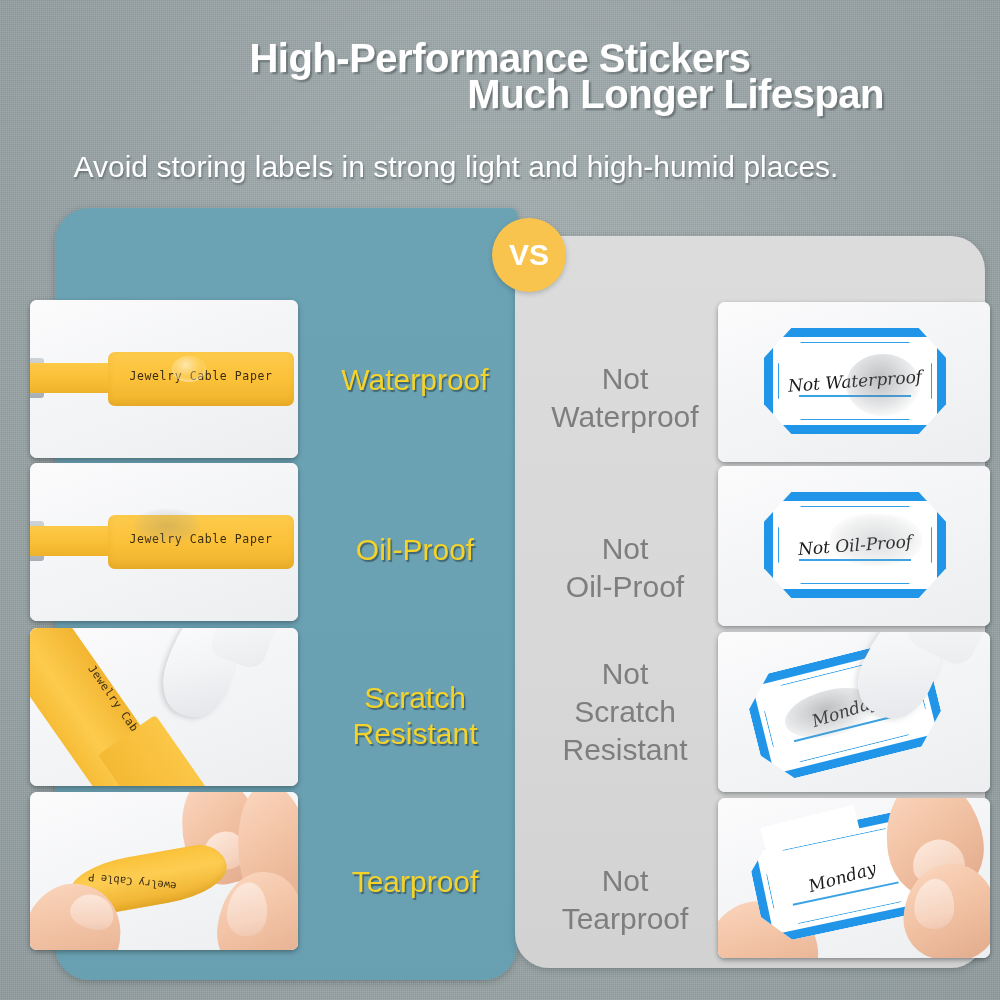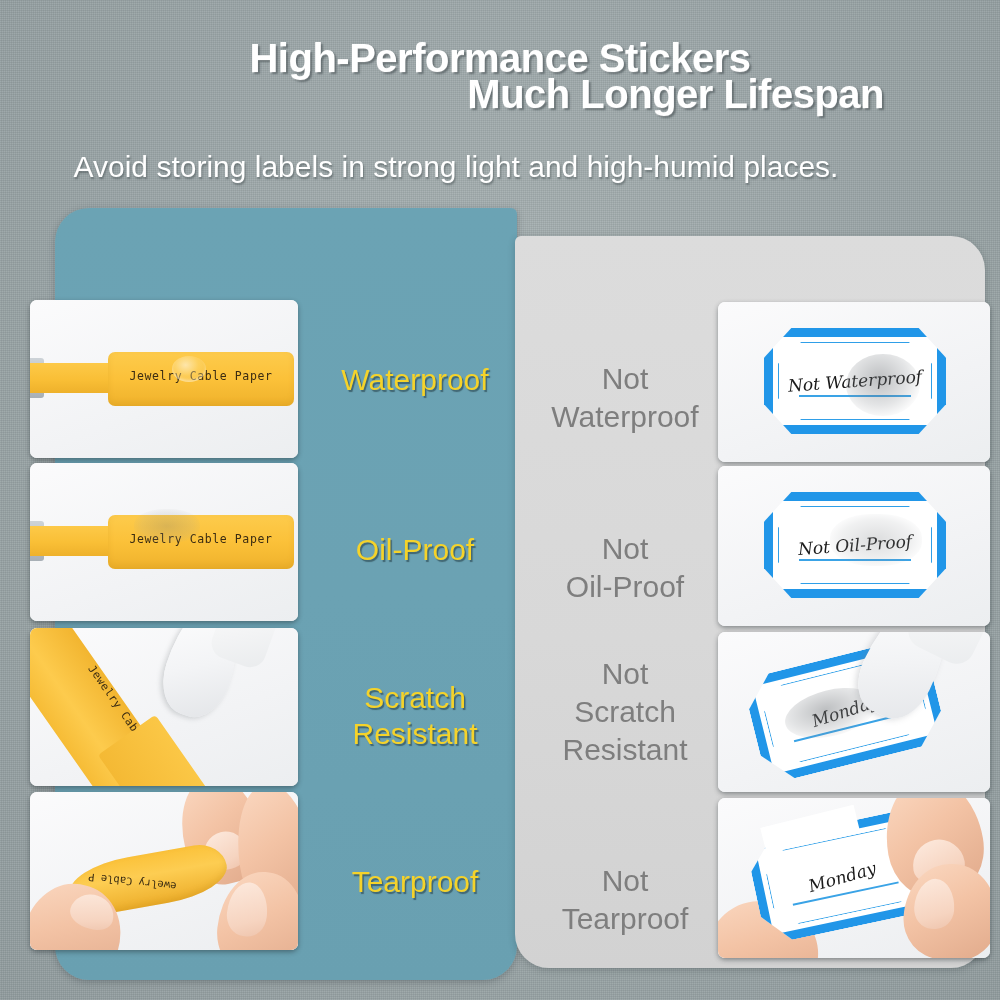--- a/index.html
+++ b/index.html
@@ -285,20 +285,23 @@
   <div class="header">
     <div class="title-line title-1">High-Performance Stickers</div>
     <div class="title-line title-2">Much Longer Lifespan</div>
     <div class="subtitle">Avoid storing labels in strong light and high-humid places.</div>
   </div>
 
   <div class="panel-left"></div>
   <div class="panel-right"></div>
 
 
+  <div class="vs-badge">
+    <span>VS</span>
+  </div>
 
   <div class="photo photo-left pl1">
     <div class="ph-bg"></div>
     <div class="tiny-clip"></div>
     <div class="tag-strip"></div>
     <div class="tag-body">
       <div class="tag-text">Jewelry Cable Paper</div>
     </div>
     <div class="water-drop"></div>
   </div>

